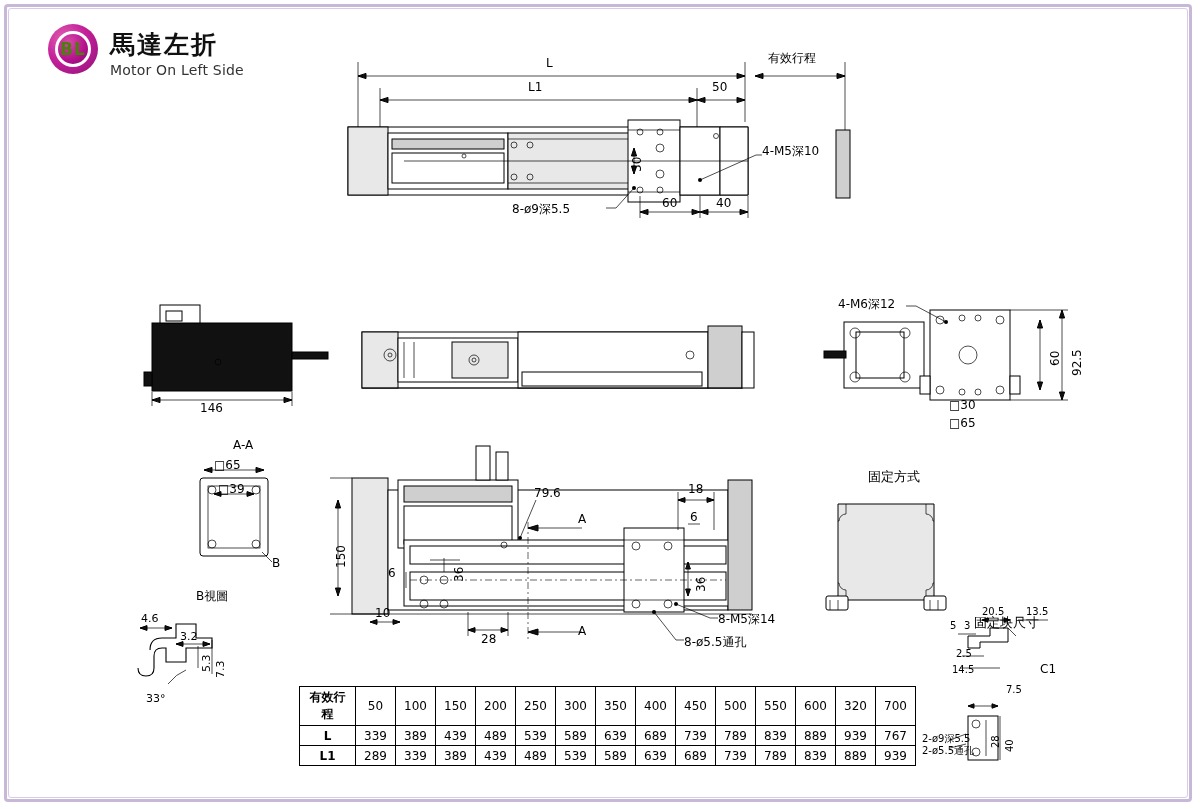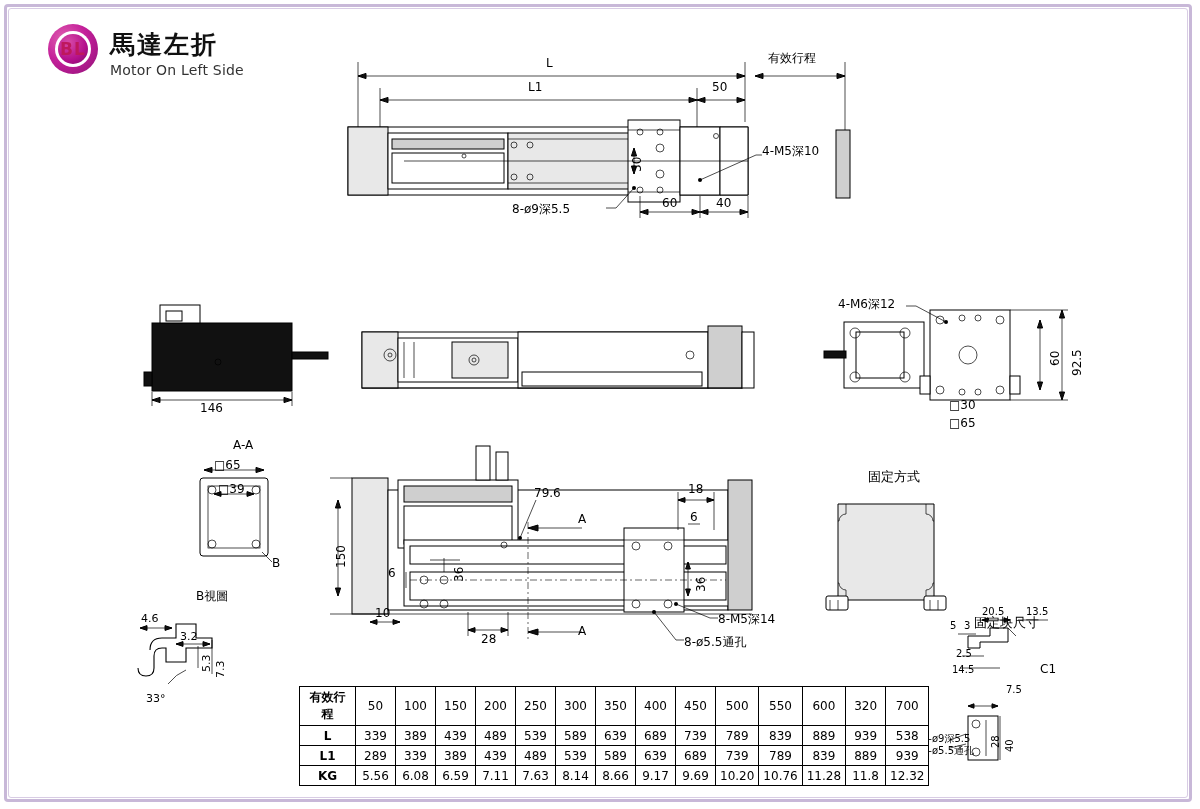--- a/index.html
+++ b/index.html
@@ -27,21 +27,21 @@
   .logo .inner{
     position:absolute;left:7px;top:7px;width:36px;height:36px;border-radius:50%;
     background:#ffffff;
   }
   .logo .core{
     position:absolute;left:10px;top:10px;width:30px;height:30px;border-radius:50%;
     background:radial-gradient(circle at 35% 28%, #d84aa8 0%, #b4108c 60%, #7d0a68 100%);
   }
   .logo .txt{
     position:absolute;left:0;top:0;width:50px;height:50px;line-height:50px;
-    text-align:center;color:#be185d;font-weight:bold;font-size:17px;letter-spacing:1px;
+    text-align:center;color:#4d7c0f;font-weight:bold;font-size:17px;letter-spacing:1px;
   }
   .title-cn{position:absolute;left:110px;top:28px;font-size:25px;font-weight:bold;color:#111;letter-spacing:2px;}
   .title-en{position:absolute;left:110px;top:62px;font-size:14px;color:#333;letter-spacing:0.2px;}
 
   
   .lbl{position:absolute;font-size:12px;color:#000;white-space:nowrap;}
   .lbl.sm{font-size:11px;}
   .lbl.xs{font-size:10px;}
   .vtxt{position:absolute;font-size:12px;color:#000;white-space:nowrap;
         transform-origin:0 0;transform:rotate(-90deg);}
@@ -511,50 +511,33 @@
       <td class="v">489</td>
       <td class="v">539</td>
       <td class="v">589</td>
       <td class="v">639</td>
       <td class="v">689</td>
       <td class="v">739</td>
       <td class="v">789</td>
       <td class="v">839</td>
       <td class="v">889</td>
       <td class="v">939</td>
-      <td class="v">538</td>
+      <td class="v">767</td>
     </tr>
     <tr>
       <td class="rowhead">L1</td>
       <td class="v">289</td>
       <td class="v">339</td>
       <td class="v">389</td>
       <td class="v">439</td>
       <td class="v">489</td>
       <td class="v">539</td>
       <td class="v">589</td>
       <td class="v">639</td>
       <td class="v">689</td>
       <td class="v">739</td>
       <td class="v">789</td>
       <td class="v">839</td>
       <td class="v">889</td>
       <td class="v">939</td>
     </tr>
-    <tr>
-      <td class="rowhead">KG</td>
-      <td class="v">5.56</td>
-      <td class="v">6.08</td>
-      <td class="v">6.59</td>
-      <td class="v">7.11</td>
-      <td class="v">7.63</td>
-      <td class="v">8.14</td>
-      <td class="v">8.66</td>
-      <td class="v">9.17</td>
-      <td class="v">9.69</td>
-      <td class="v">10.20</td>
-      <td class="v">10.76</td>
-      <td class="v">11.28</td>
-      <td class="v">11.8</td>
-      <td class="v">12.32</td>
-    </tr>
   </tbody>
 </table>
 
 </body></html>

